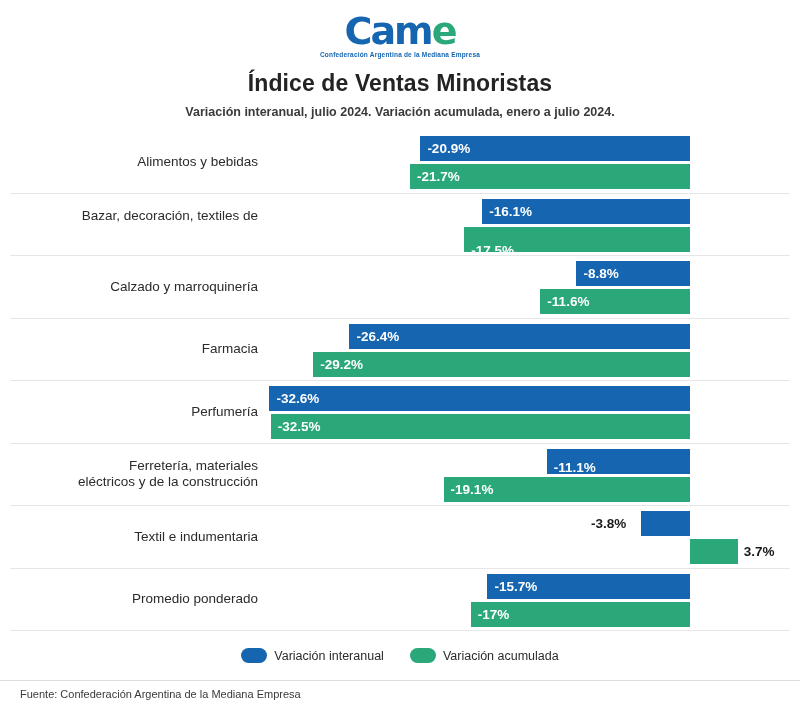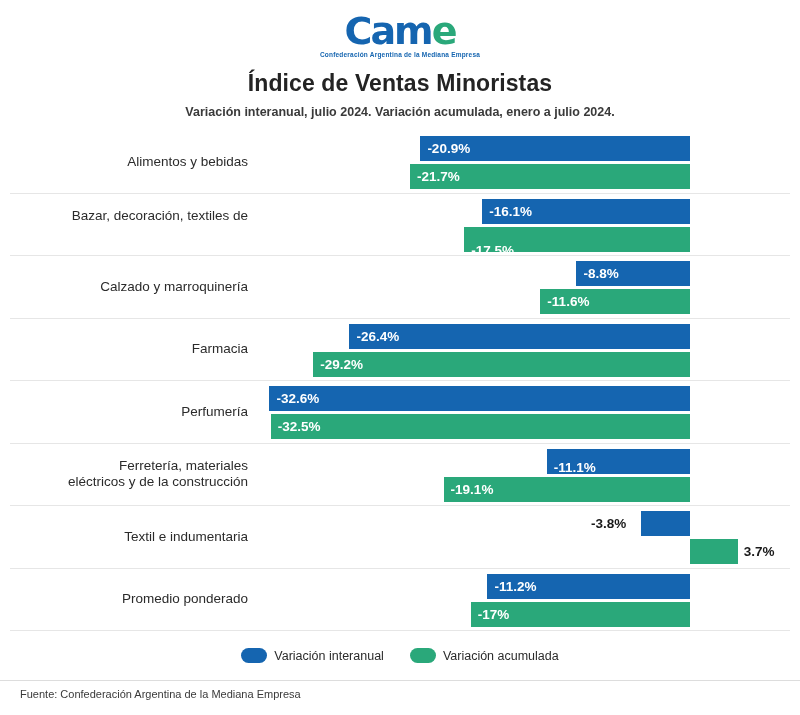--- a/index.html
+++ b/index.html
@@ -73,21 +73,21 @@
     background: #e6e6e6;
   }
 
   .cat-row {
     position: absolute;
     left: 0;
     width: 800px;
   }
   .cat-label {
     position: absolute;
-    left: 0;
+    left: 10px;
     width: 240px;
     text-align: right;
     font-size: 13.5px;
     color: #2b2b2b;
     line-height: 1.22;
   }
   .bar {
     position: absolute;
     height: 25px;
     border-radius: 0;
@@ -231,21 +231,21 @@
       <div class="bar-value outside" style="top: 3px; left: 590.98px;">-3.8%</div>
       <div class="bar acumulada" style="top: 31px; width: 47.73px; left: 690px;"></div>
       <div class="bar-value outside" style="top: 31px; left: 743.73px;">3.7%</div>
     </div>
     <div class="rowsep" style="top: 497px;"></div>
     <div class="cat-row" style="top: 437.5px; height: 62.5px;">
       <div class="cat-label" style="width: 248px; top: 20.75px;">
         <div>Promedio ponderado</div>
       </div>
       <div class="bar interanual" style="top: 3px; width: 202.53px; left: 487.47px;"></div>
-      <div class="bar-value inside" style="top: 3px; left: 494.47px;">-11.2%</div>
+      <div class="bar-value inside" style="top: 3px; left: 494.47px;">-15.7%</div>
       <div class="bar acumulada" style="top: 31px; width: 219.3px; left: 470.7px;"></div>
       <div class="bar-value inside" style="top: 31px; left: 477.7px;">-17%</div>
     </div>
   </div>
 
 <div class="legend" id="legend">
     <div class="legend-item">
       <span class="legend-swatch" style="background: rgb(21, 101, 176);"></span>
       <span>Variación interanual</span>
     </div>

